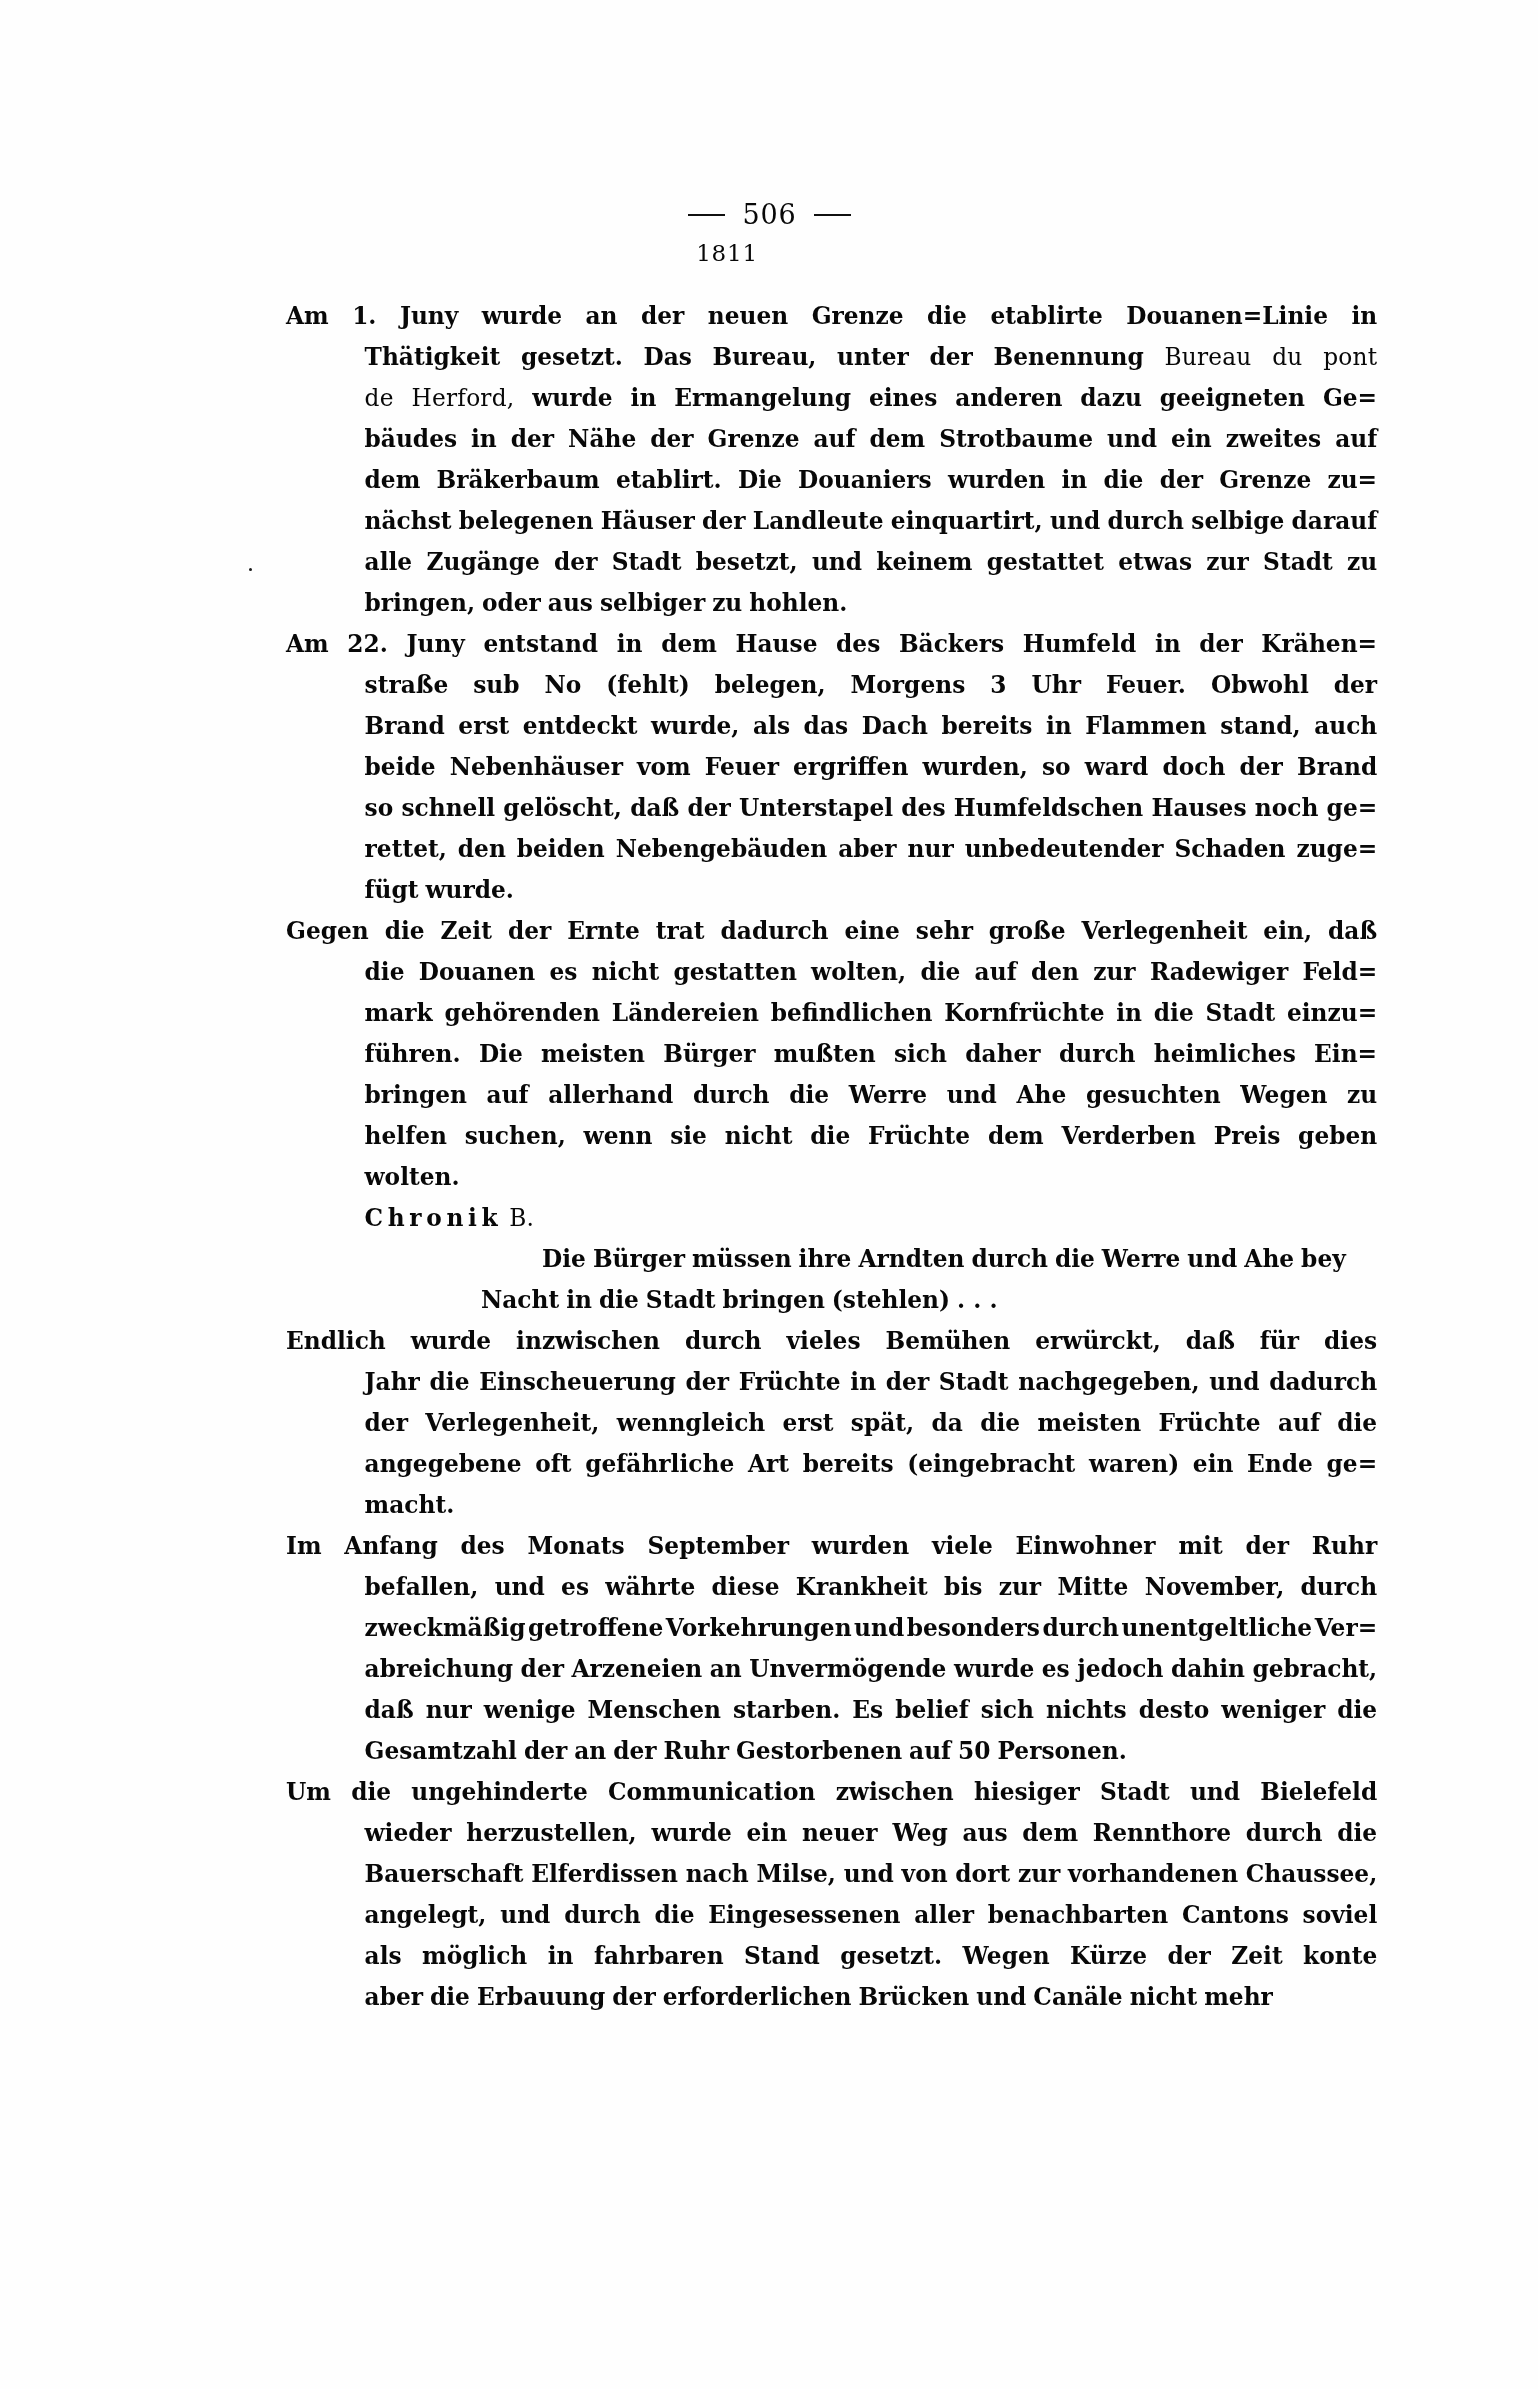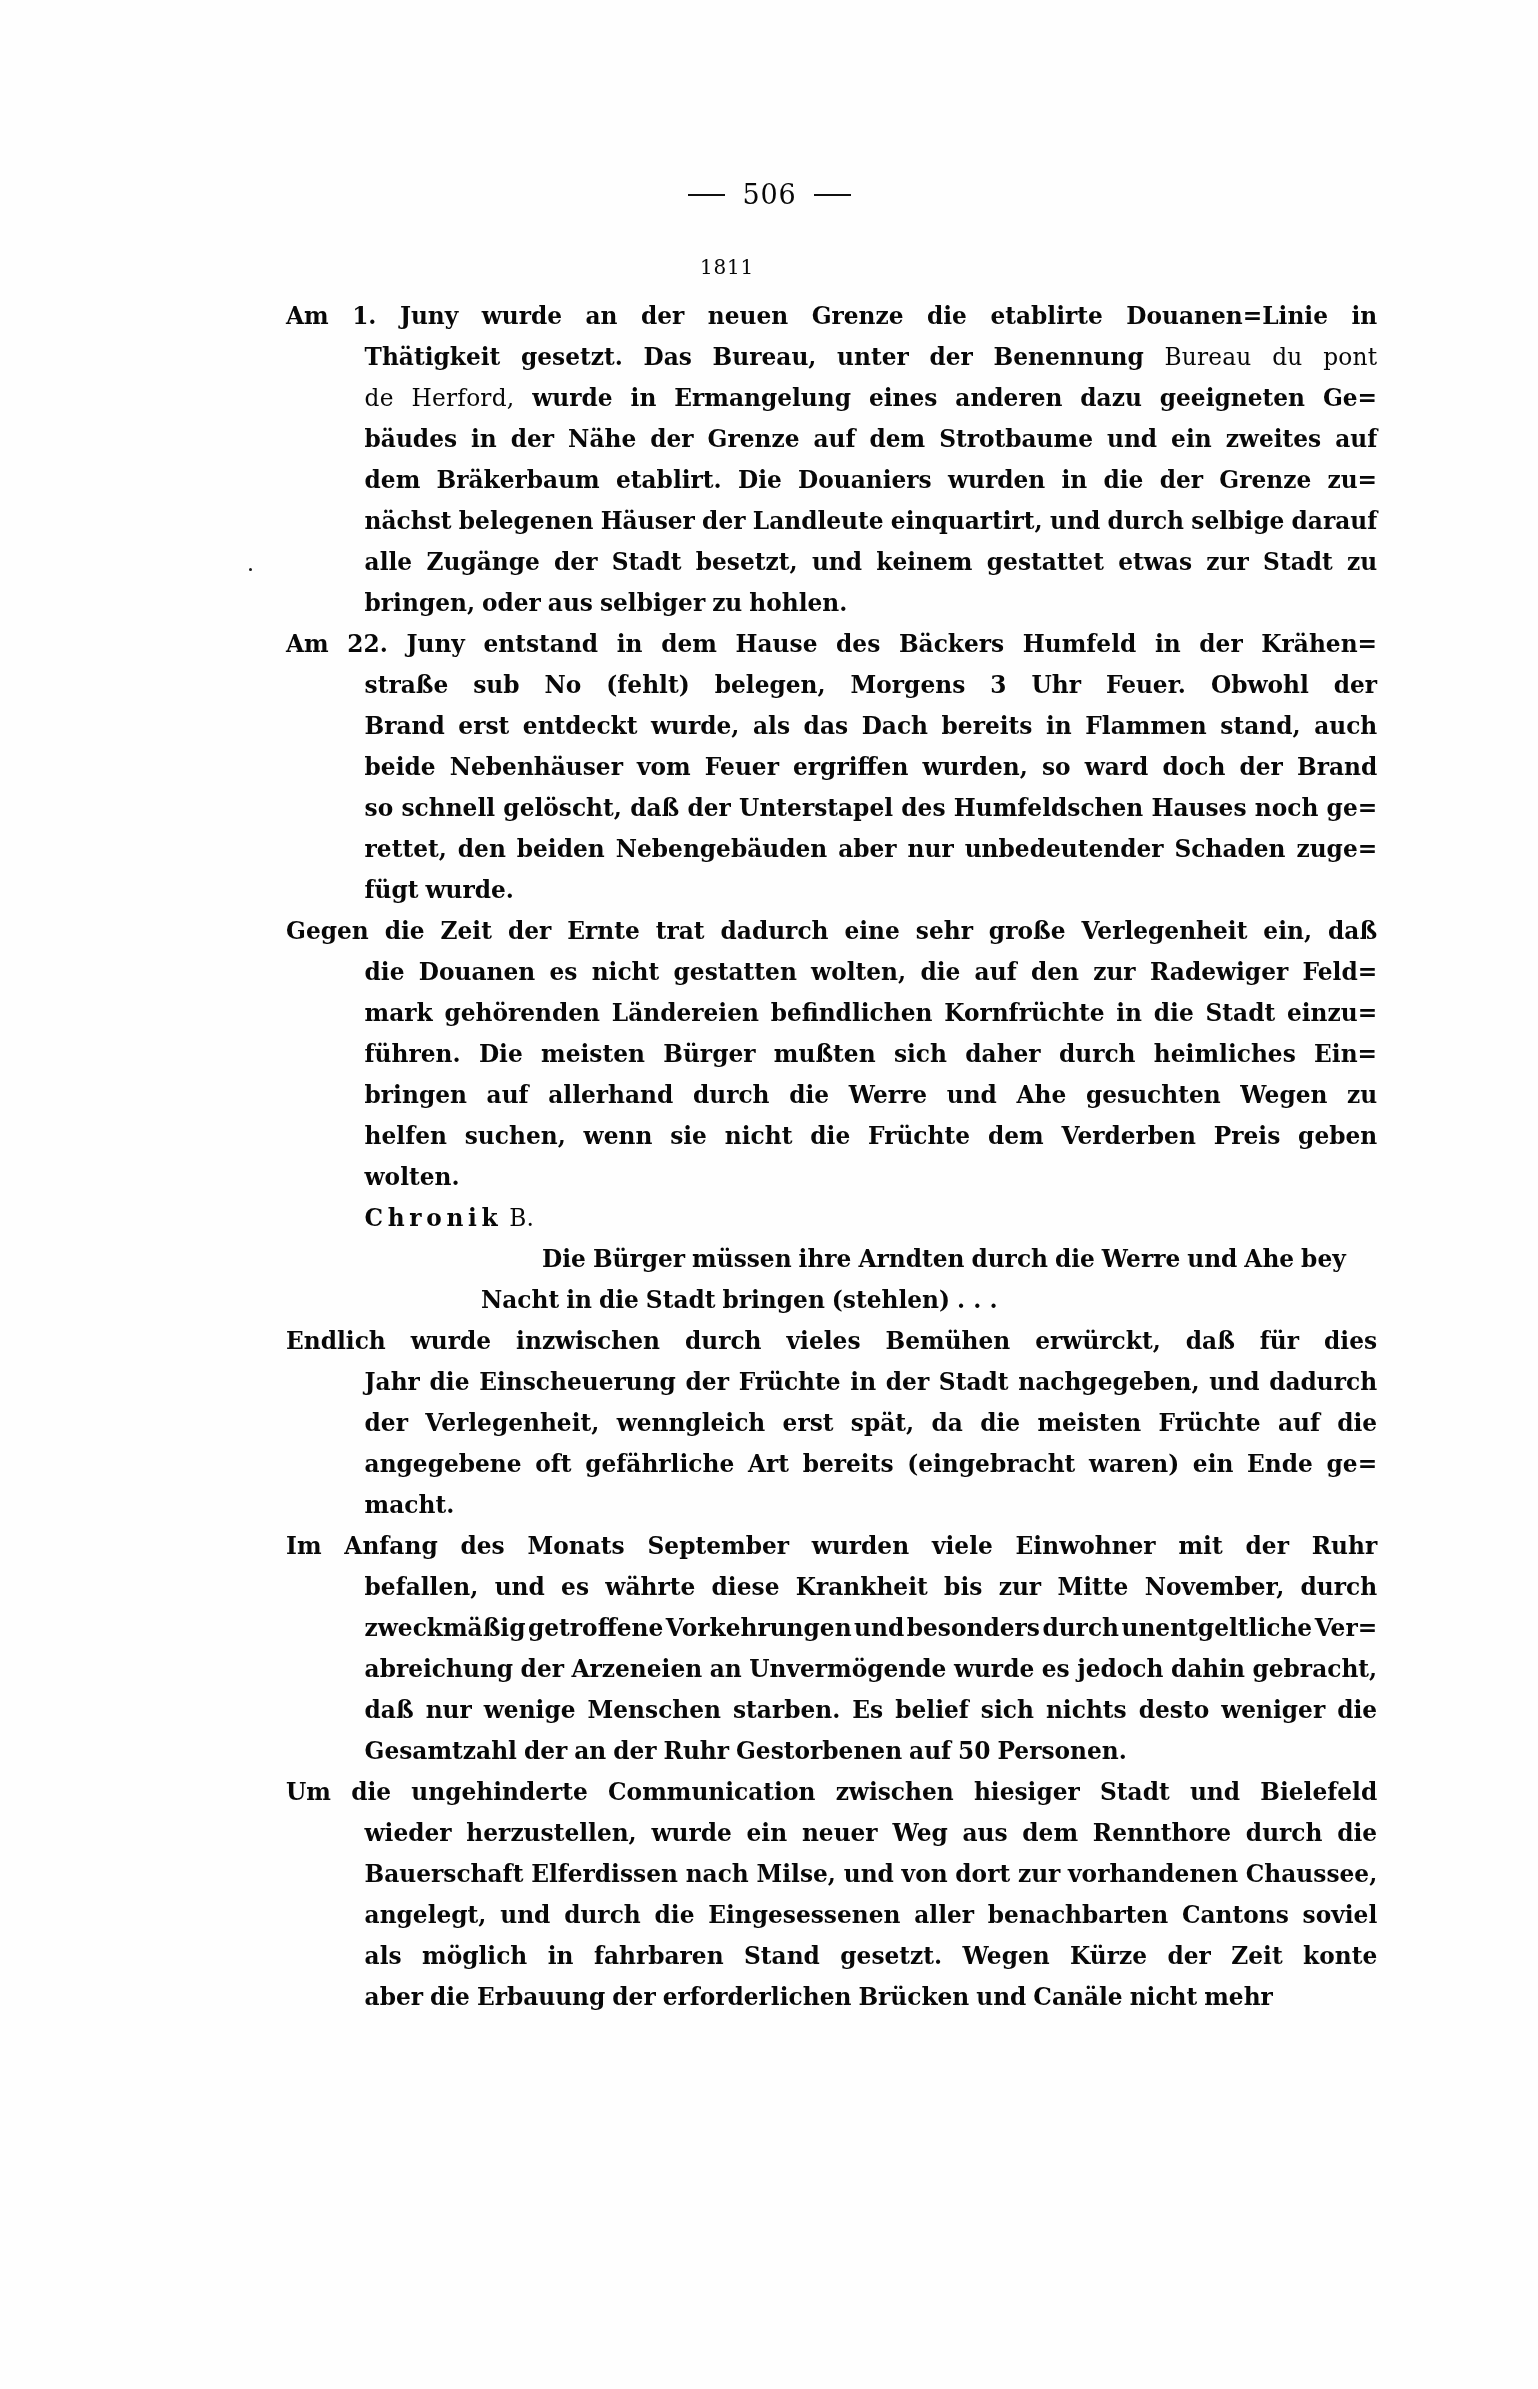--- a/index.html
+++ b/index.html
@@ -30,29 +30,29 @@
     white-space: nowrap;
   }
   .running-head .rule {
     display: inline-block;
     width: 37px;
     height: 2.4px;
     background: #101010;
     vertical-align: 8px;
     margin: 0 17.5px;
   }
-  .folio { display: inline-block; }
+  .folio { display: inline-block; margin-top: 20px; }
 
   .year-line {
     position: absolute;
     left: 0;
-    top: 255px;
+    top: 240px;
     width: 1454px;
     text-align: center;
-    font-size: 20px;
+    font-size: 23px;
     letter-spacing: 0.8px;
   }
 
   
   .textblock {
     position: absolute;
     left: 286px;
     top: 301px;
     width: 1125px;
   }

